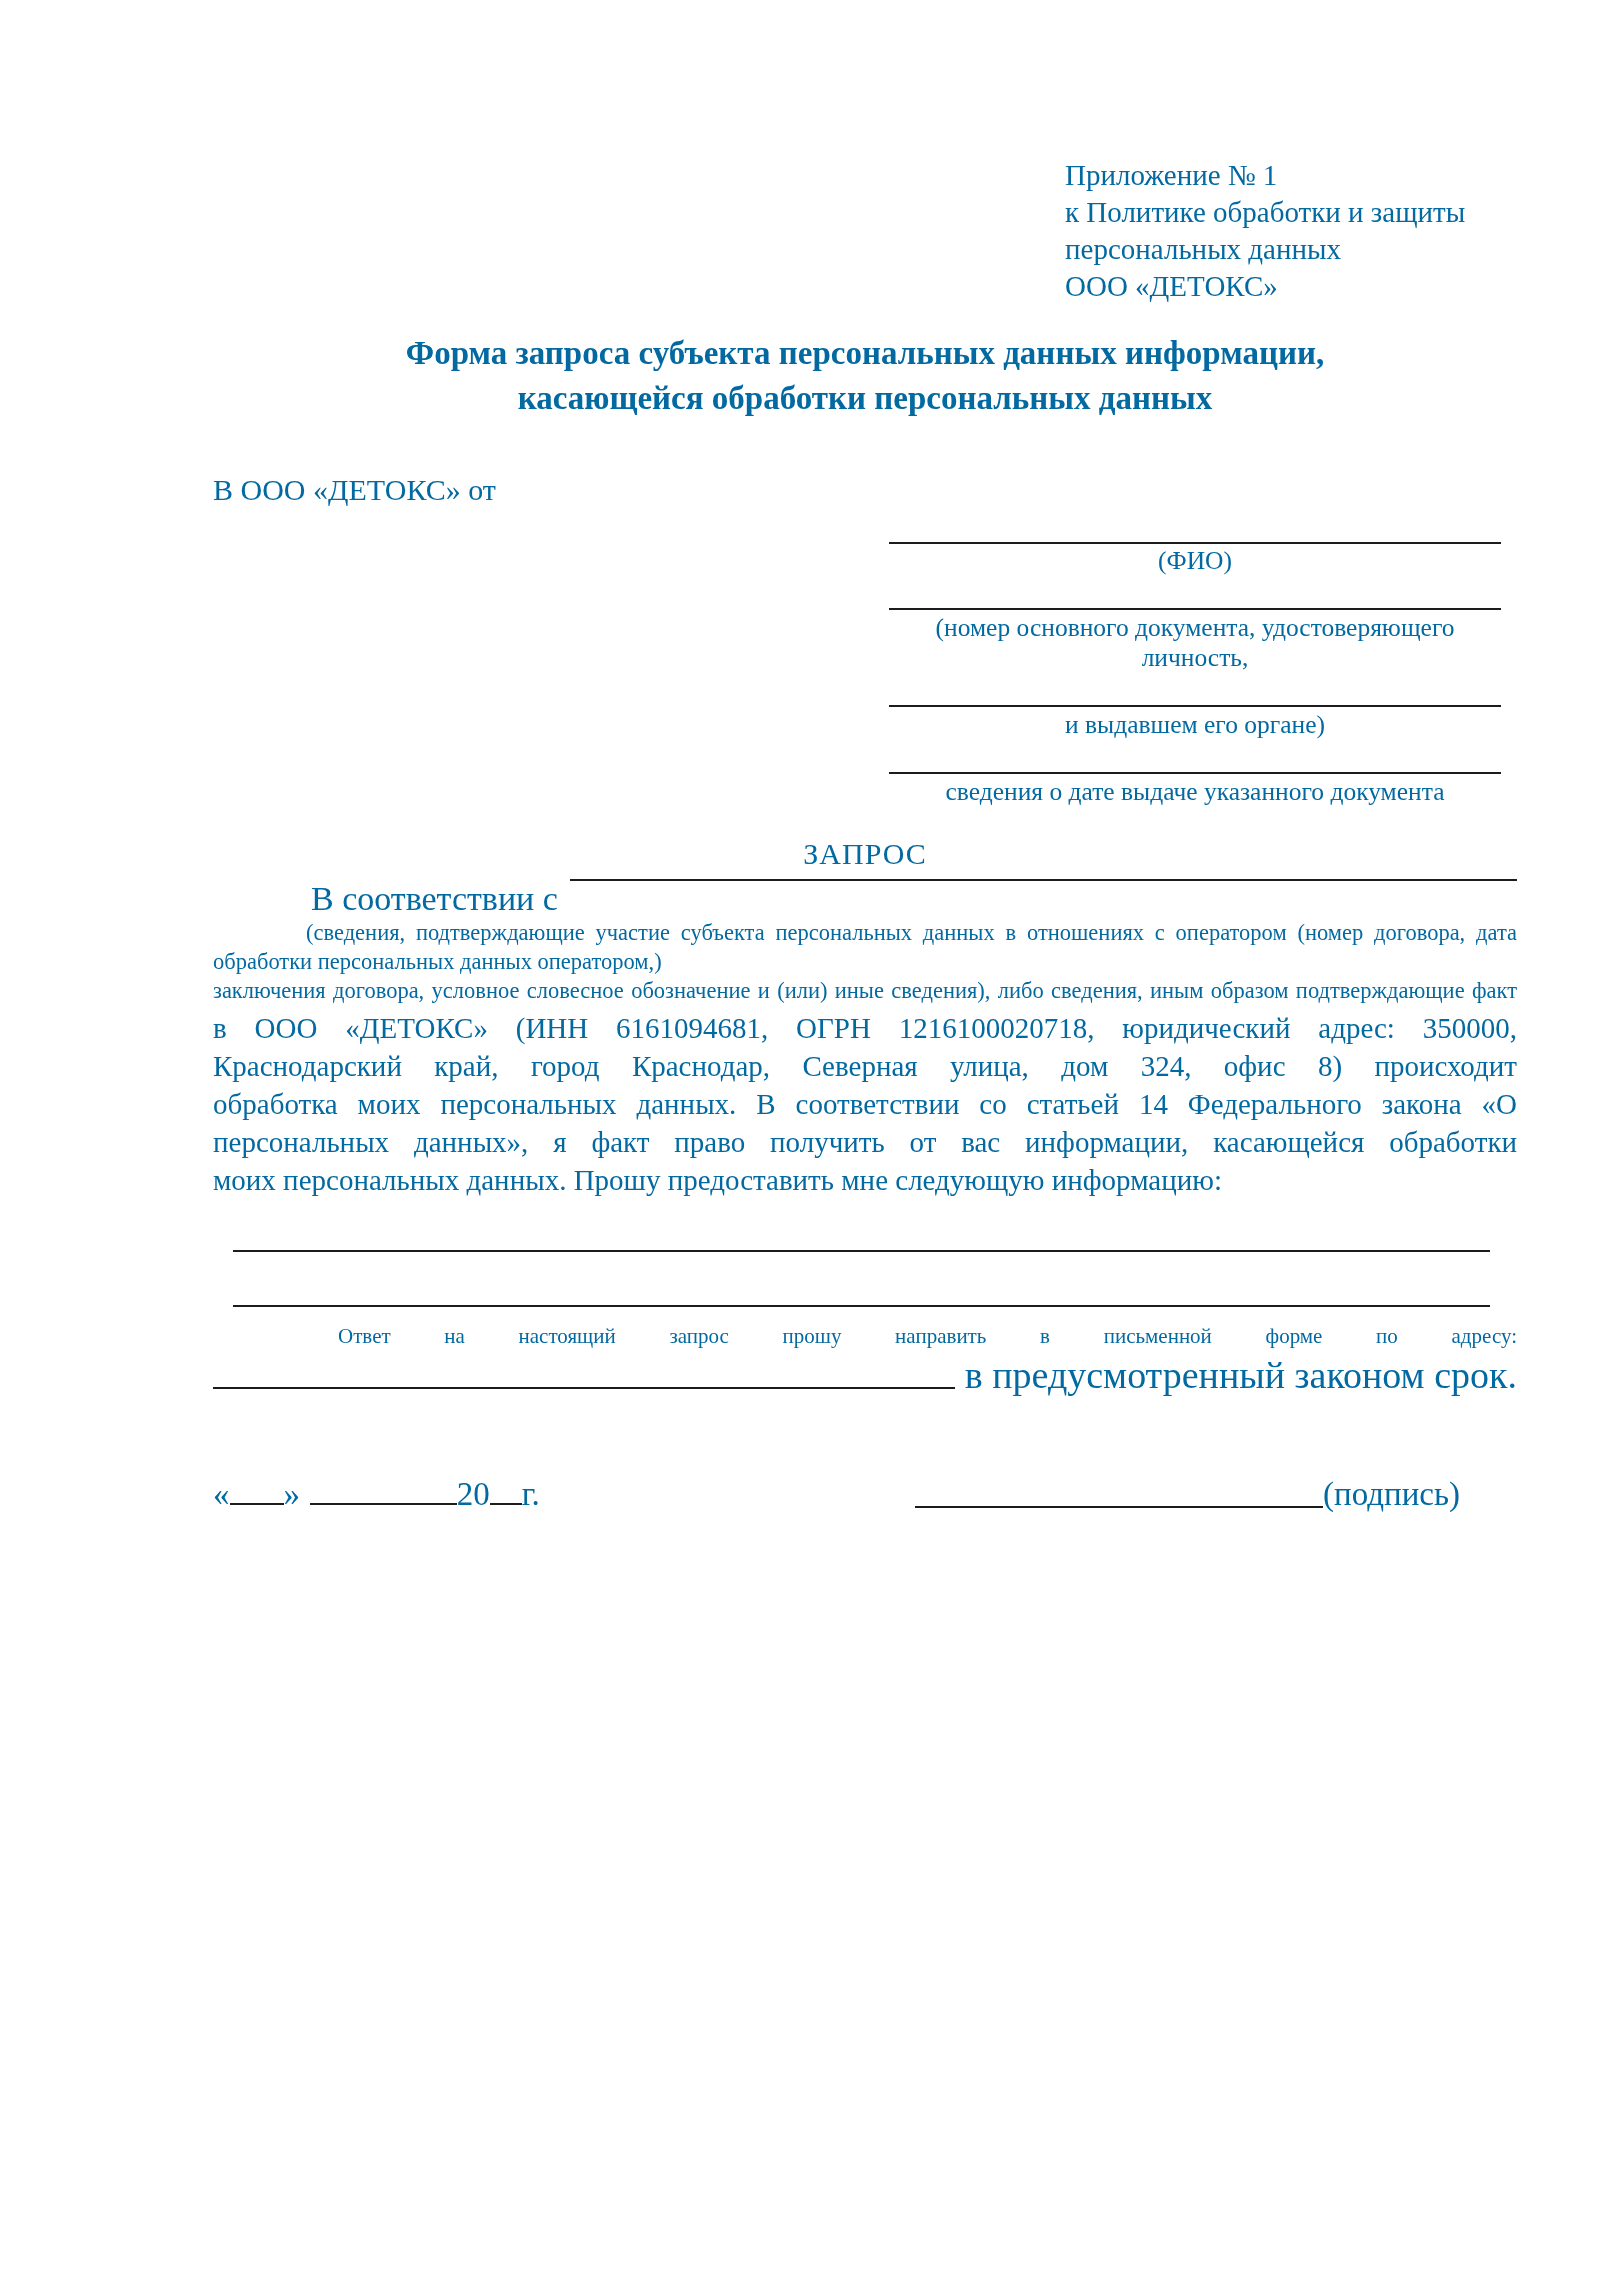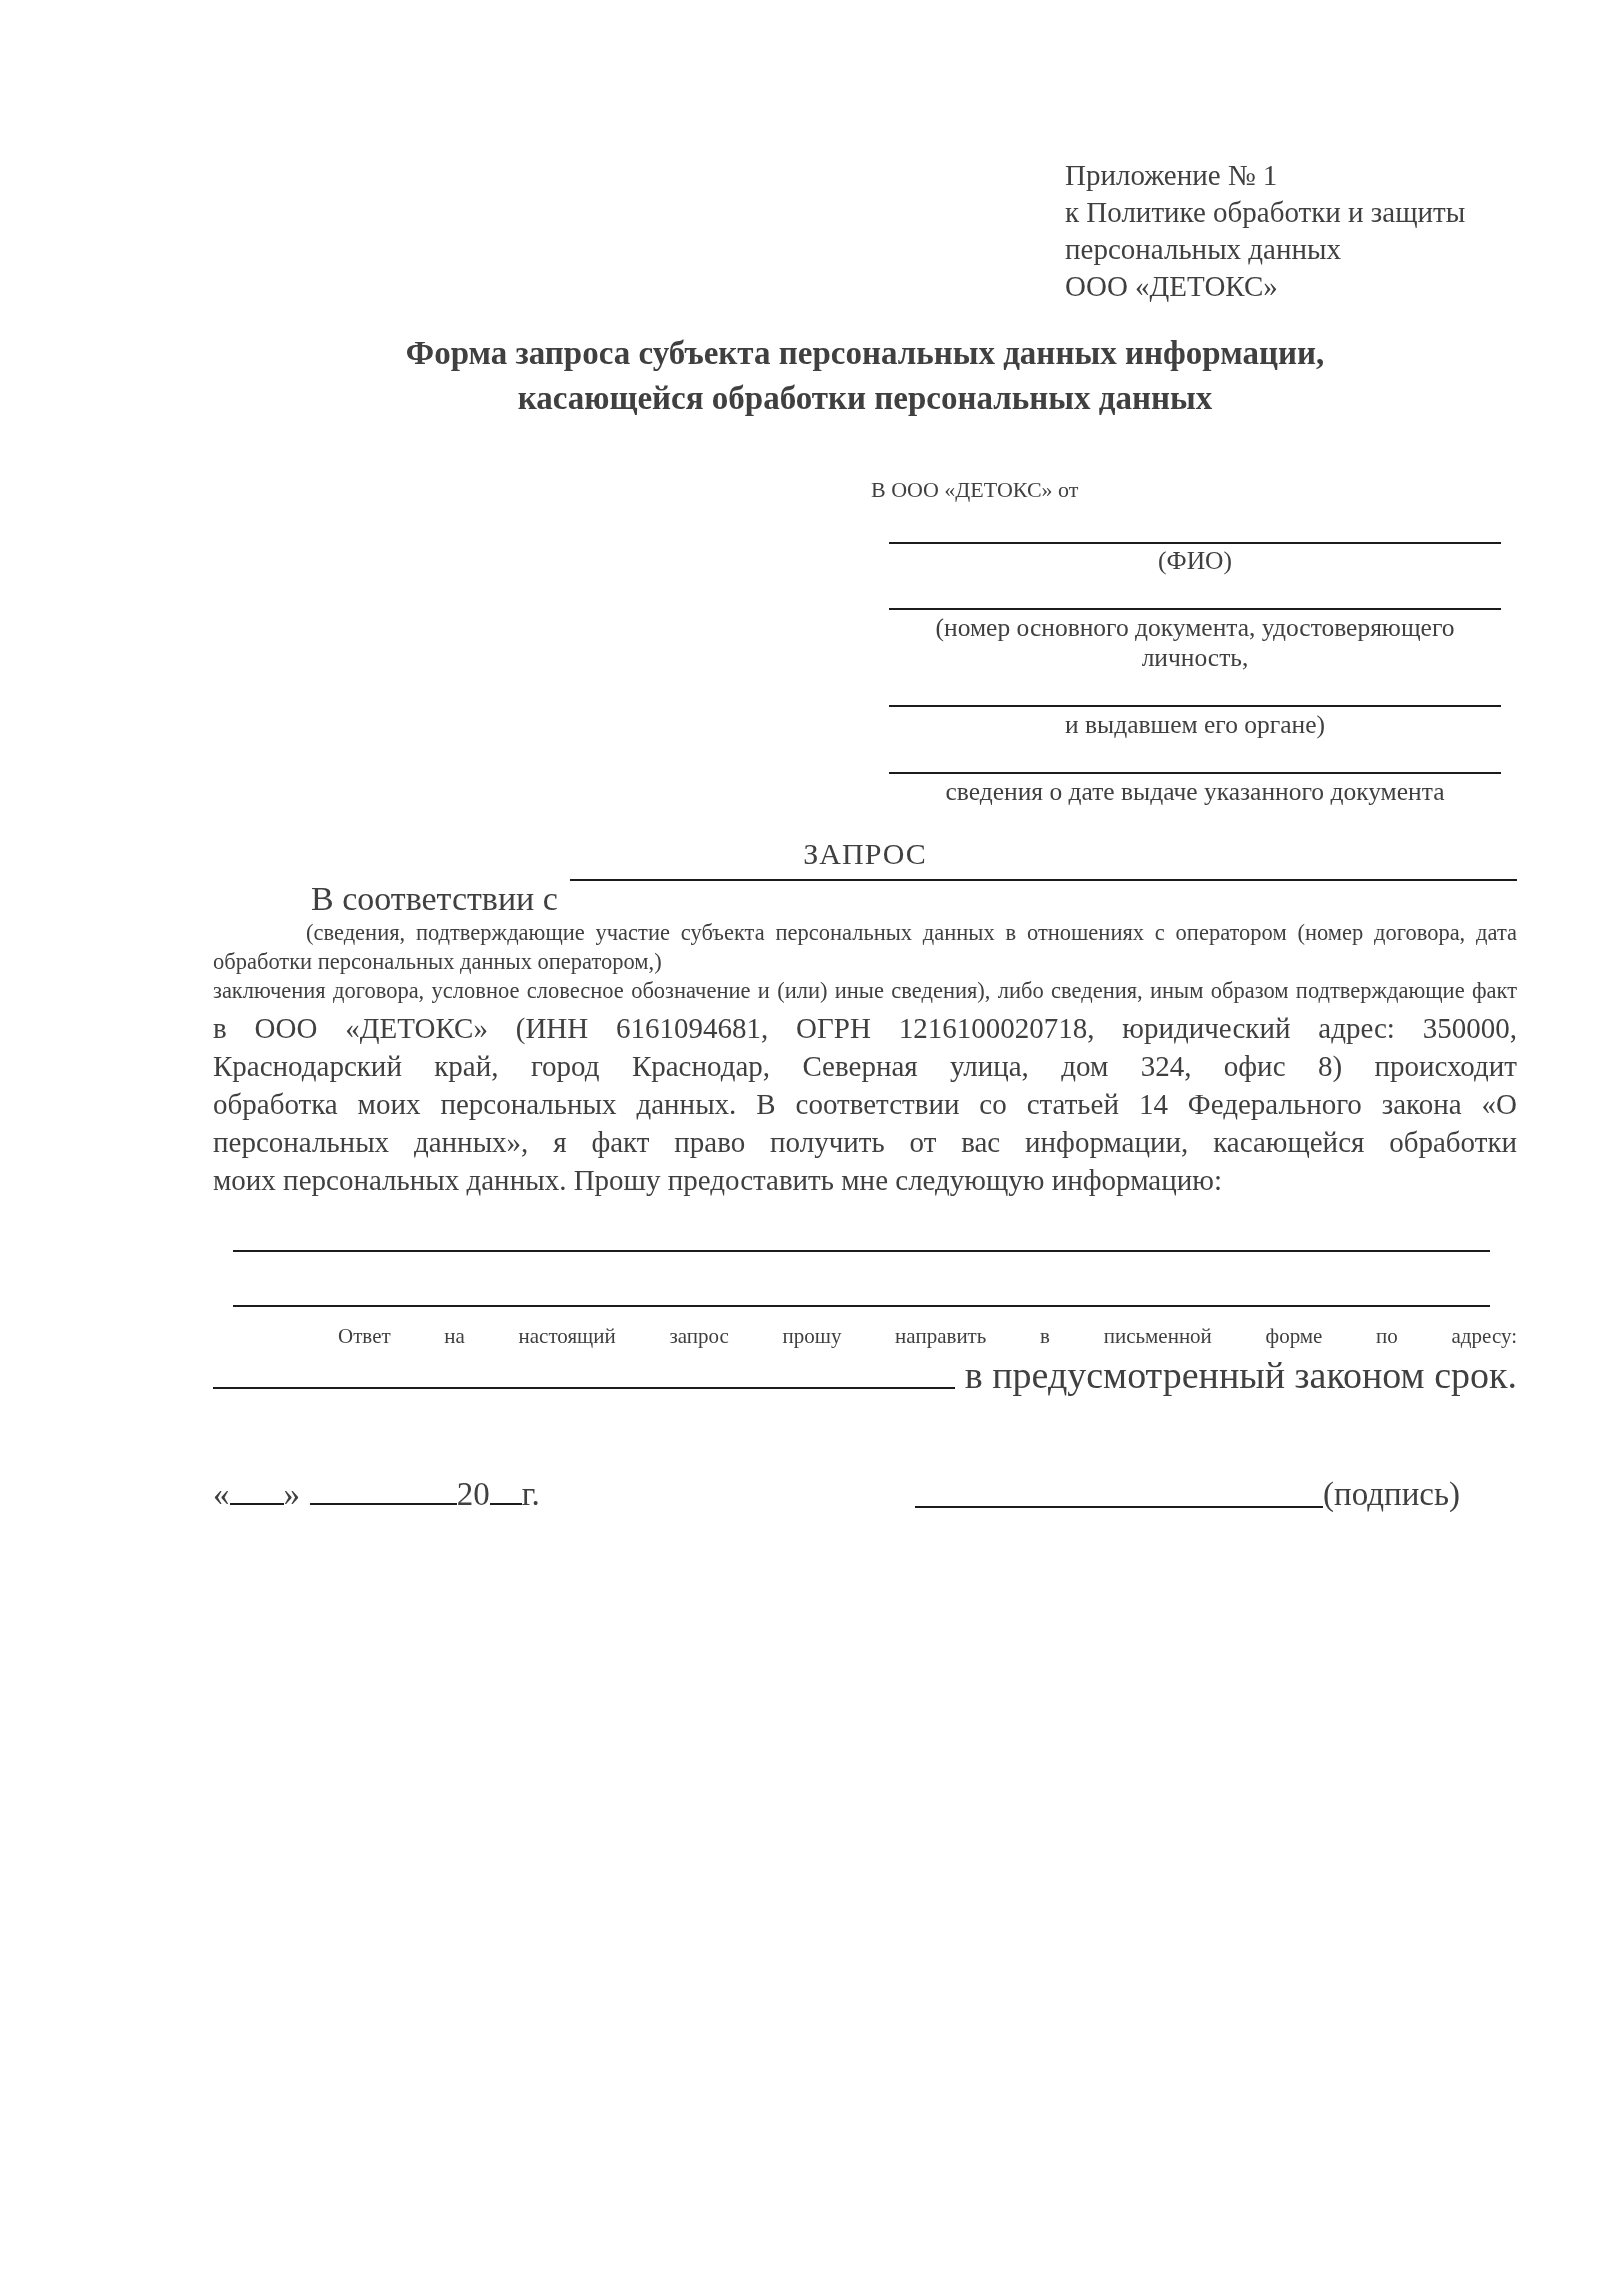--- a/index.html
+++ b/index.html
@@ -2,33 +2,33 @@
 <html><head>
 <meta charset="utf-8">
 <style>
   * { margin:0; padding:0; box-sizing:border-box; }
   html,body { background:#888; }
   .page {
     position:relative;
     width:1621px; height:2293px;
     margin:0 auto;
     background:#ffffff;
-    color:#404040;
+    color:#0369a1;
     font-family:"Liberation Serif","DejaVu Serif",serif;
   }
   .content { padding:157px 104px 0 213px; }
 
   
   .appendix { margin-left:852px; font-size:29px; line-height:37px; }
 
   
   .doc-title { margin-top:25.5px; text-align:center; font-weight:bold; font-size:33px; line-height:45px; }
 
   
-  .addressee { margin-top:49px; margin-left:658px; font-size:22px; line-height:39px; }
+  .addressee { margin-top:49px; font-size:30px; line-height:39px; }
 
   
   .ffield { margin-left:676px; width:612px; text-align:center; font-size:25.5px; line-height:30px; }
   .ffield .fline { border-top:2.9px solid #1c1c1c; margin-bottom:2.9px; }
   .ffield.first { margin-top:33px; }
   .ffield + .ffield { margin-top:32px; }
 
   .request-heading { margin-top:27.4px; text-align:center; font-size:30px; line-height:39px; letter-spacing:1px; }
 
   .accordance { margin-top:5.9px; display:flex; align-items:flex-start; font-size:34px; line-height:39px; padding-left:98px; }

